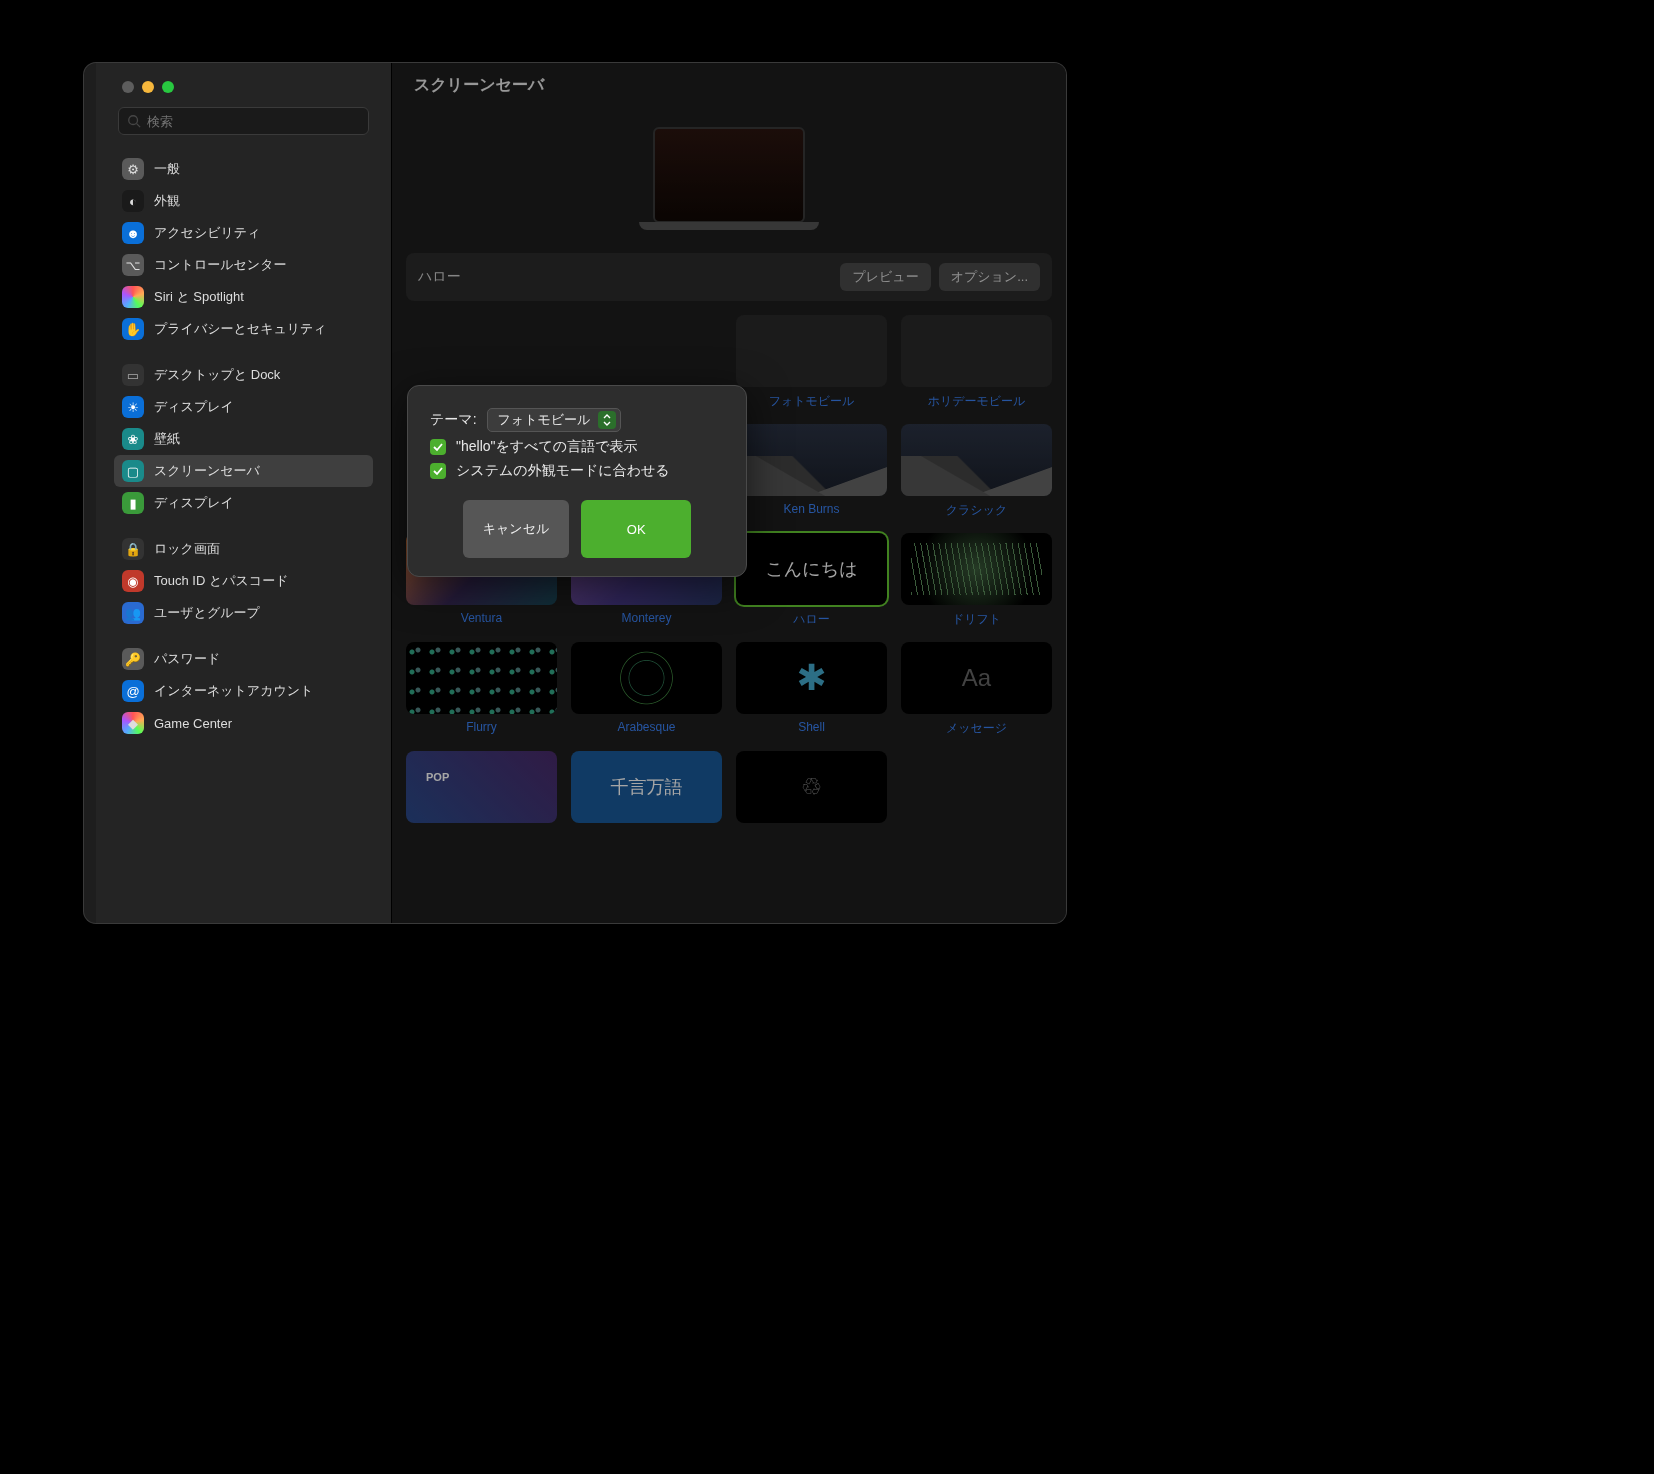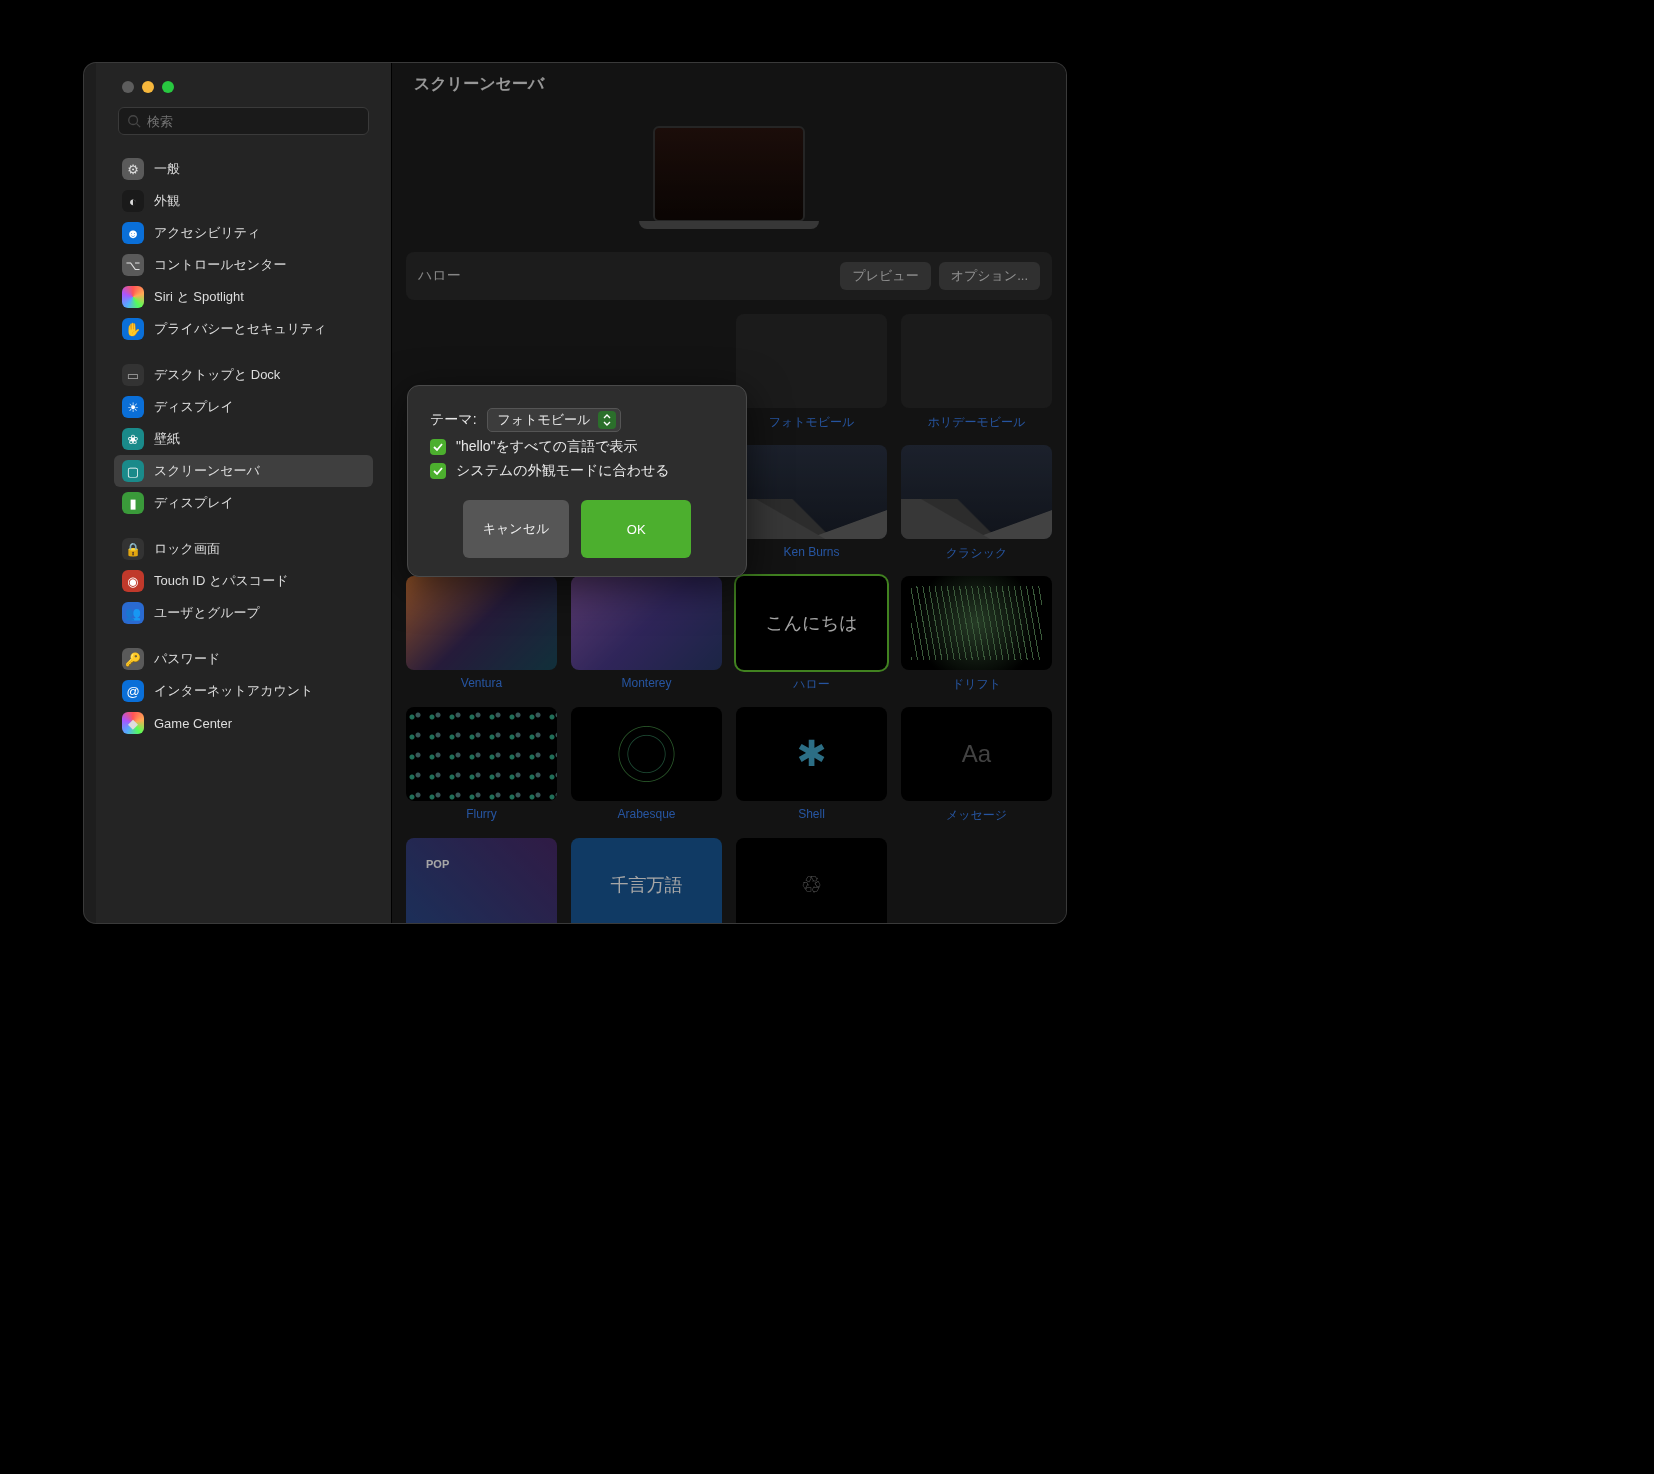--- a/index.html
+++ b/index.html
@@ -27,21 +27,21 @@
 .preview-area { display:flex; justify-content:center; padding: 20px 0 8px; }
 .laptop { width:180px; height:110px; position:relative;}
 .laptop-screen { width:152px; height:96px; background:linear-gradient(180deg,#2b1510,#100805); border:2px solid #3a3a3a; border-radius:6px; margin:0 auto;}
 .laptop-base { width:180px; height:8px; background:#555; border-radius:0 0 8px 8px; margin-top:-1px;}
 .name-row { display:flex; align-items:center; background:#2b2b2b; border-radius:8px; margin:8px 14px; padding:10px 12px; gap:8px;}
 .name-row .label { flex:1; color:#ccc; font-size:14px; }
 .pill-btn { background:#4a4a4a; border:none; color:#ddd; border-radius:6px; padding:5px 12px; font-size:13px;}
 .grid-area { padding: 6px 14px; overflow:hidden; }
 .grid { display:grid; grid-template-columns: repeat(4, 1fr); gap: 14px 14px; }
 .cell { display:flex; flex-direction:column; }
-.thumb { width:100%; height:94px; border-radius:8px; background:#333; position:relative; overflow:hidden;}
+.thumb { width:100%; height:72px; border-radius:8px; background:#333; position:relative; overflow:hidden;}
 .thumb.selected { box-shadow: 0 0 0 2px #64c832; }
 .cell-label { text-align:center; color:#3b82f6; font-size:12px; margin-top:6px; }
 
 .modal-shade { position:absolute; inset:0; background:rgba(0,0,0,.35); }
 .sheet {
   position:absolute; top:322px; left:15px; width:340px;
   background:#2d2d2d; border:1px solid #4a4a4a; border-radius:12px;
   padding: 22px 22px 18px; box-shadow: 0 10px 40px rgba(0,0,0,.6);
 }
 .sheet-row { display:flex; align-items:center; gap:10px; color:#e8e8e8; font-size:14px;}

